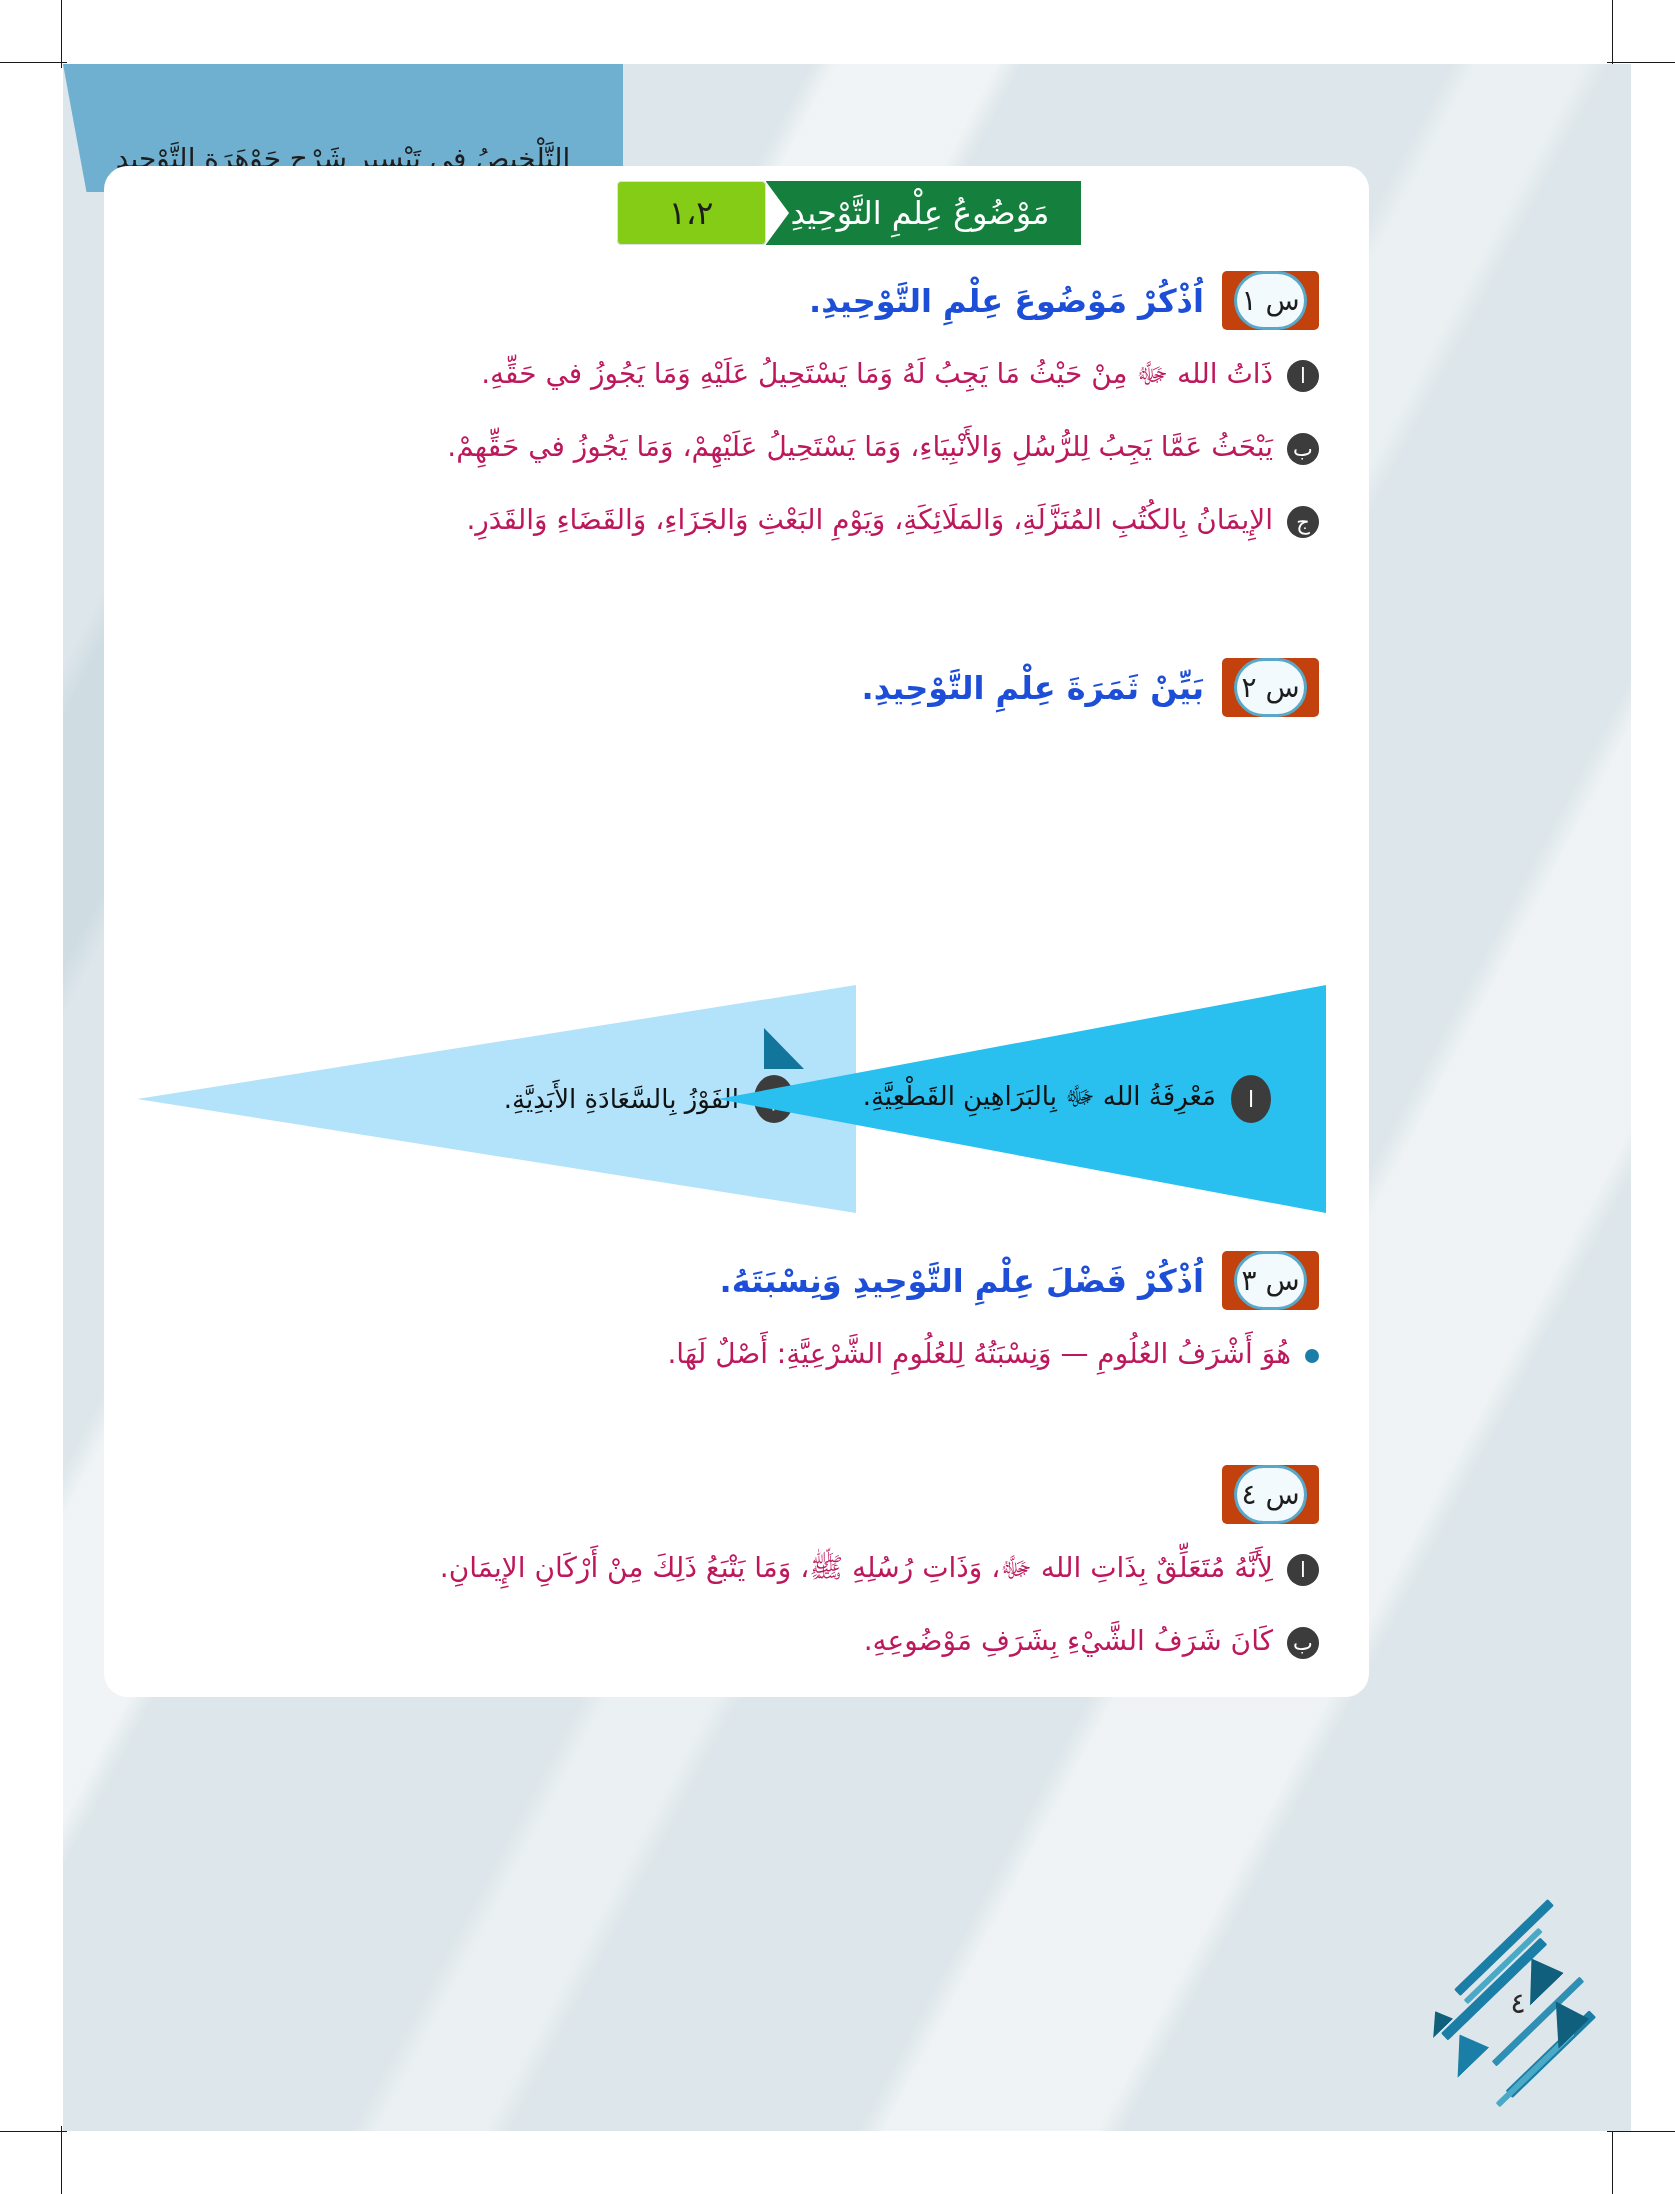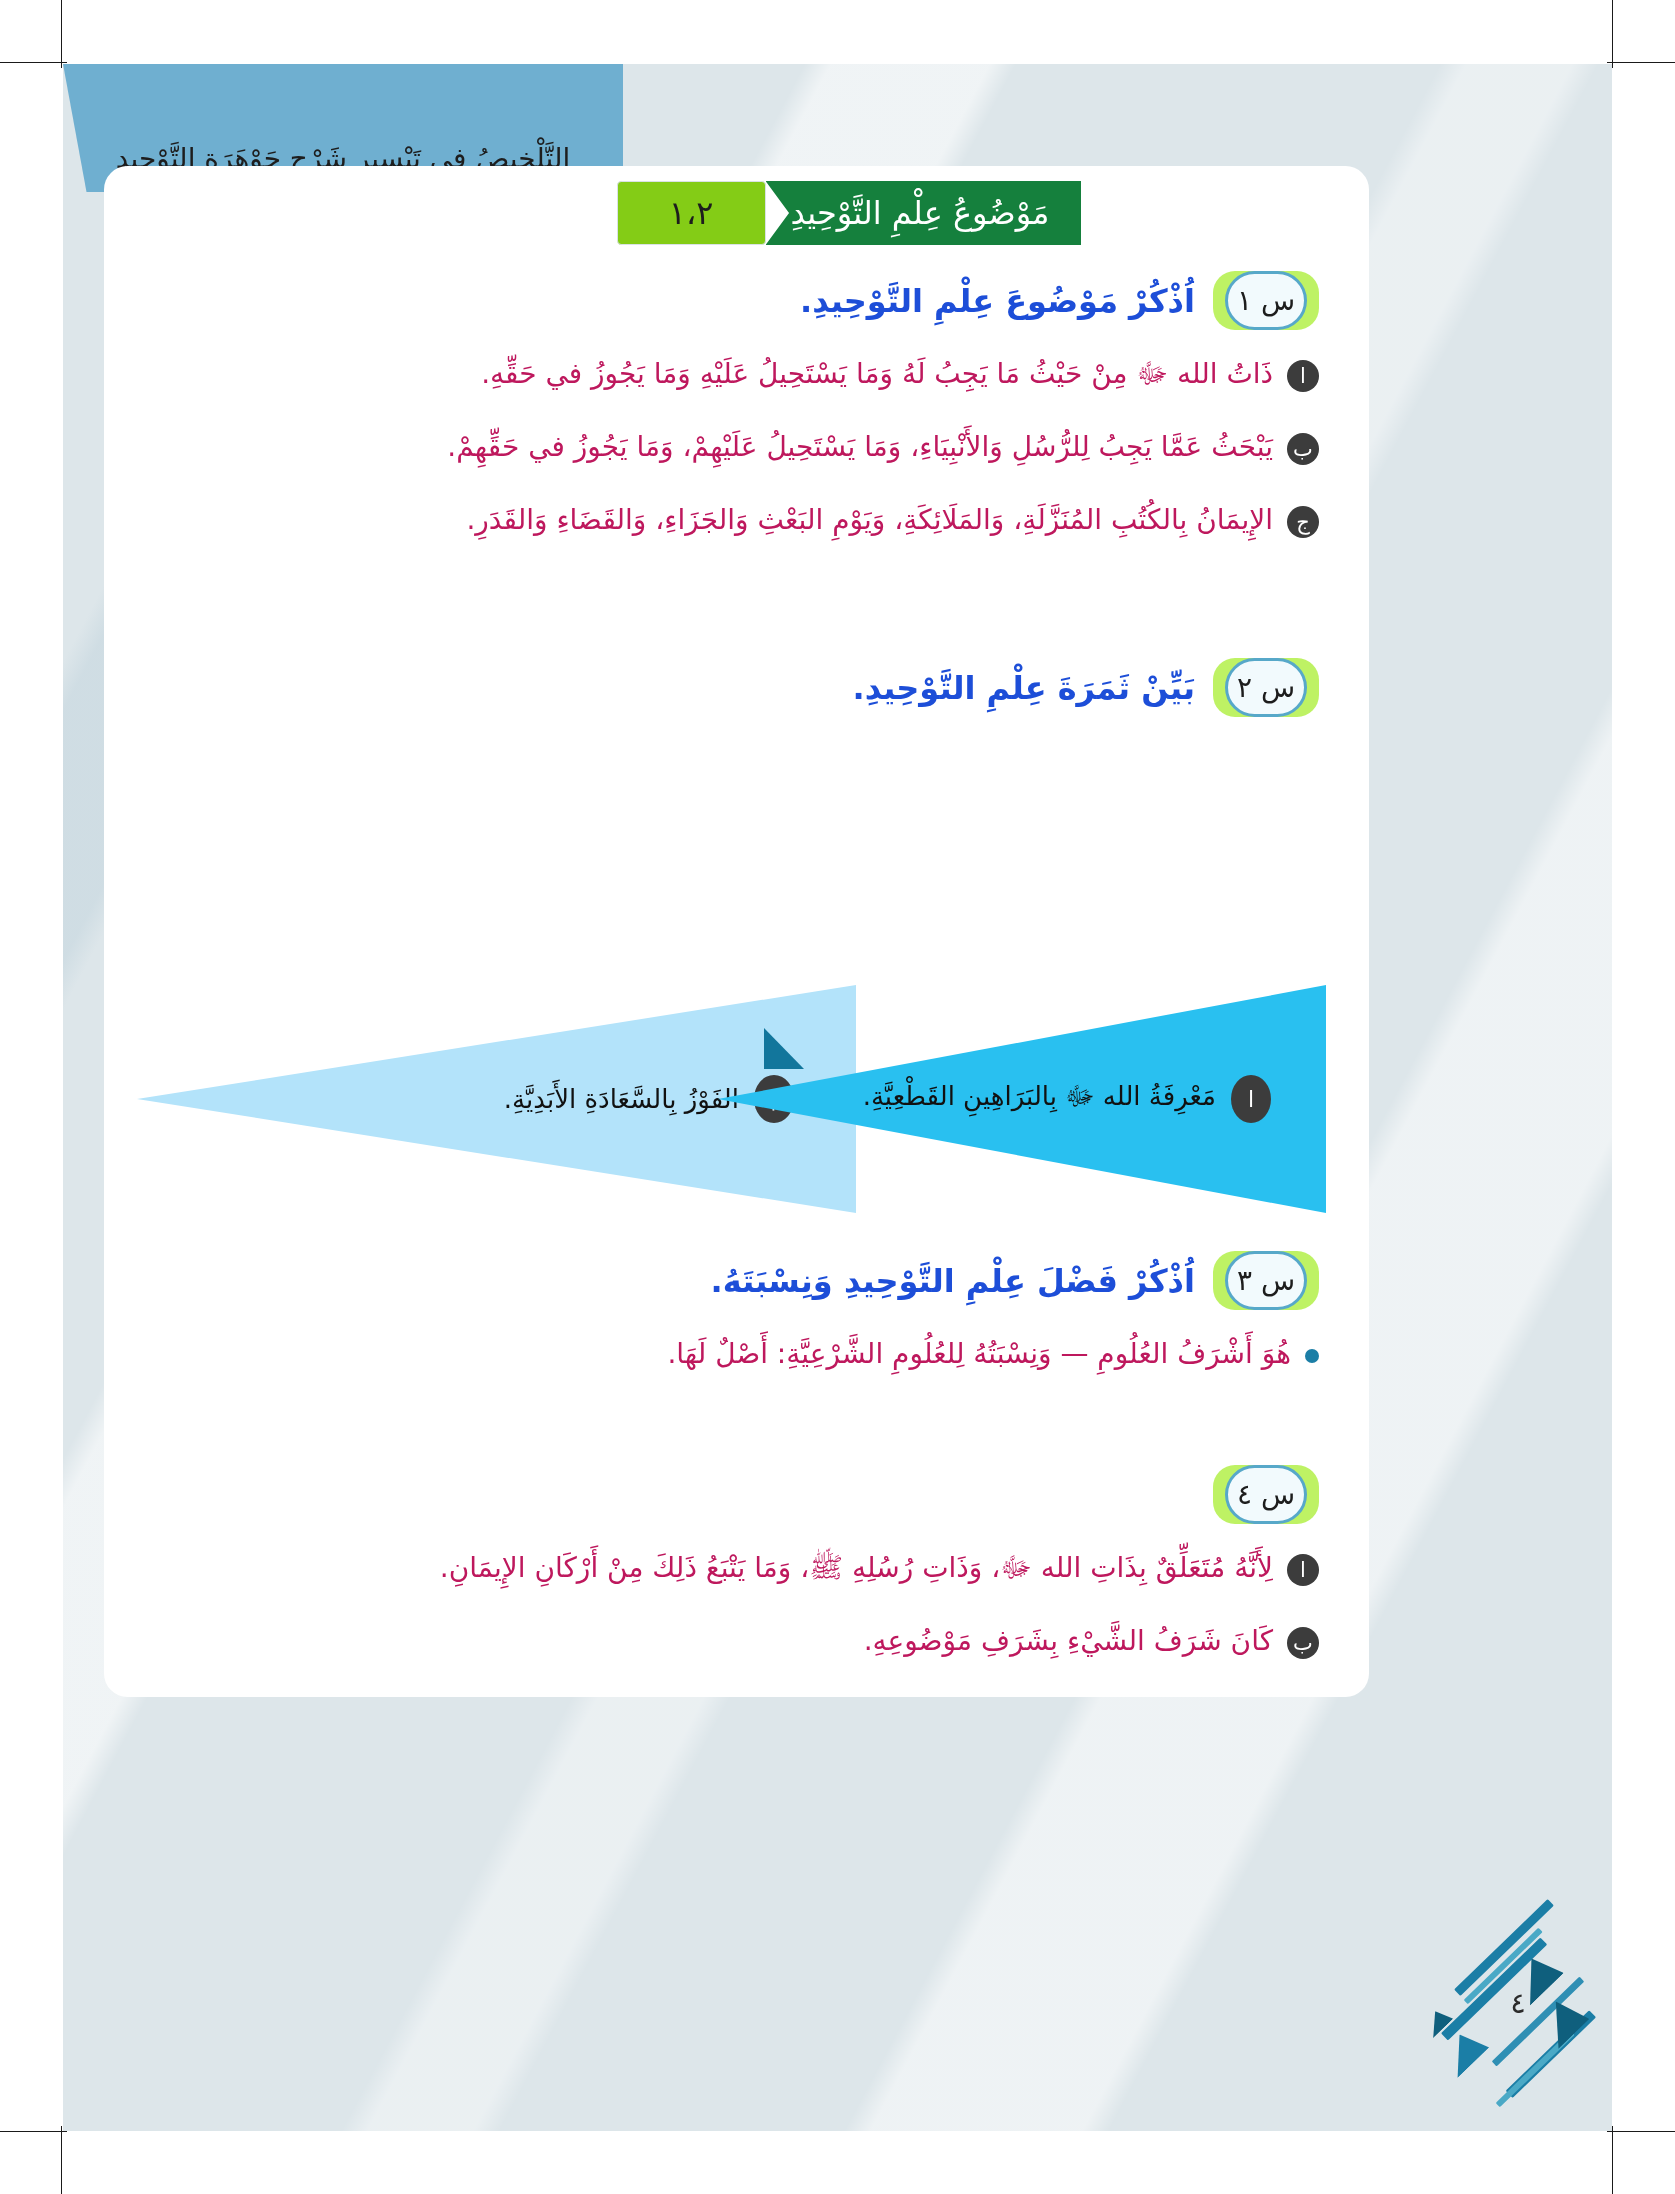--- a/index.html
+++ b/index.html
@@ -38,20 +38,21 @@
 
   
   .sheet {
     position: absolute;
     left: 64px;
     top: 64px;
     width: 1549px;
     height: 2067px;
     background: #dde6ea;
     overflow: hidden;
+    padding-left: 19px;
   }
 
   
   .sheet-streaks {
     position: absolute;
     inset: 0;
     background:
       linear-gradient(118deg, rgba(255,255,255,0) 28%, rgba(255,255,255,.55) 29%, rgba(255,255,255,.55) 35%, rgba(255,255,255,0) 36%),
       linear-gradient(118deg, rgba(255,255,255,0) 52%, rgba(255,255,255,.40) 53%, rgba(255,255,255,.40) 57%, rgba(255,255,255,0) 58%),
       linear-gradient(118deg, rgba(255,255,255,0) 71%, rgba(255,255,255,.50) 72%, rgba(255,255,255,.50) 80%, rgba(255,255,255,0) 81%),
@@ -133,24 +134,24 @@
   
   .q-row {
     position: absolute;
     display: flex;
     flex-direction: row;
     align-items: center;
     right: 50px;
     gap: 18px;
   }
   .q-badge {
-    width: 106px;
+    width: 97px;
     height: 59px;
-    border-radius: 22px;
-    background: #bef264;
+    border-radius: 5px;
+    background: #c2410c;
     position: relative;
     flex: 0 0 auto;
   }
   .q-badge::after {
     content: "";
     position: absolute;
     inset: 0 12.4px 0 12.4px;
     background: #f2fafd;
     border-radius: 690px;
     border: 3.5px solid #57a8c9;

